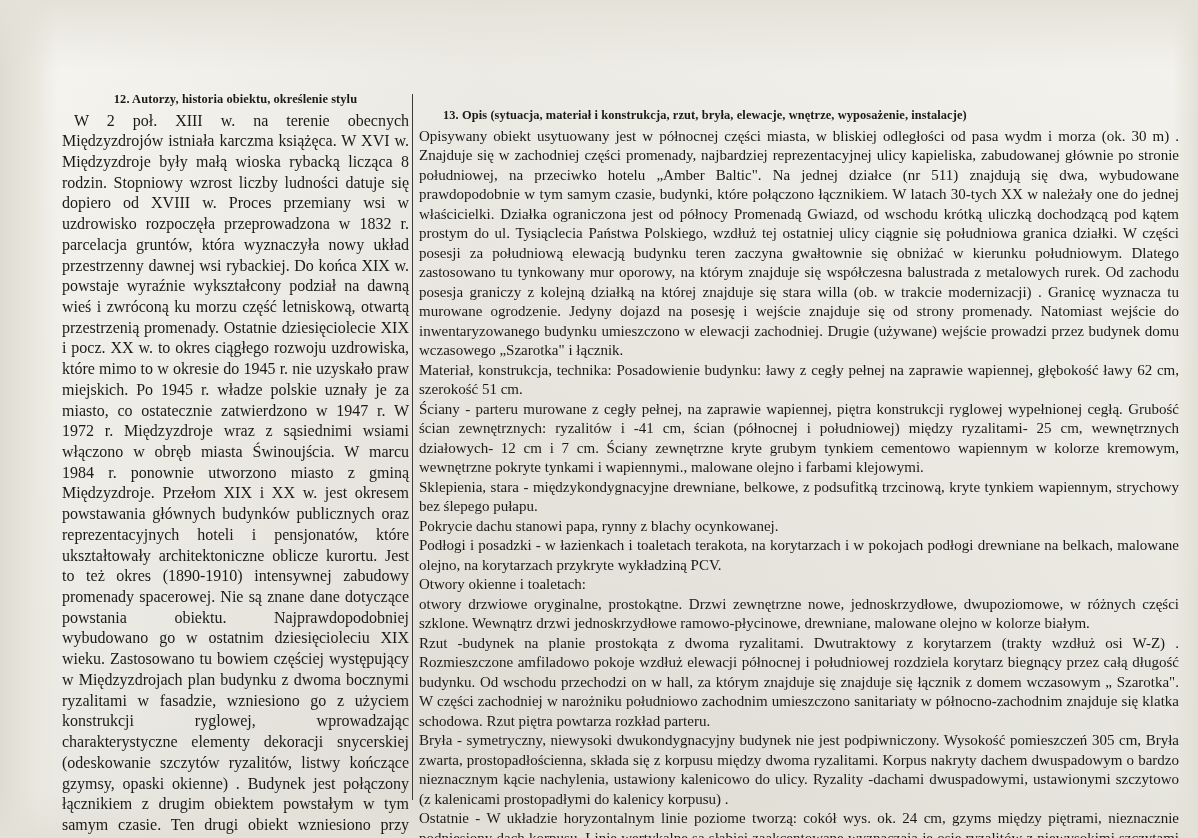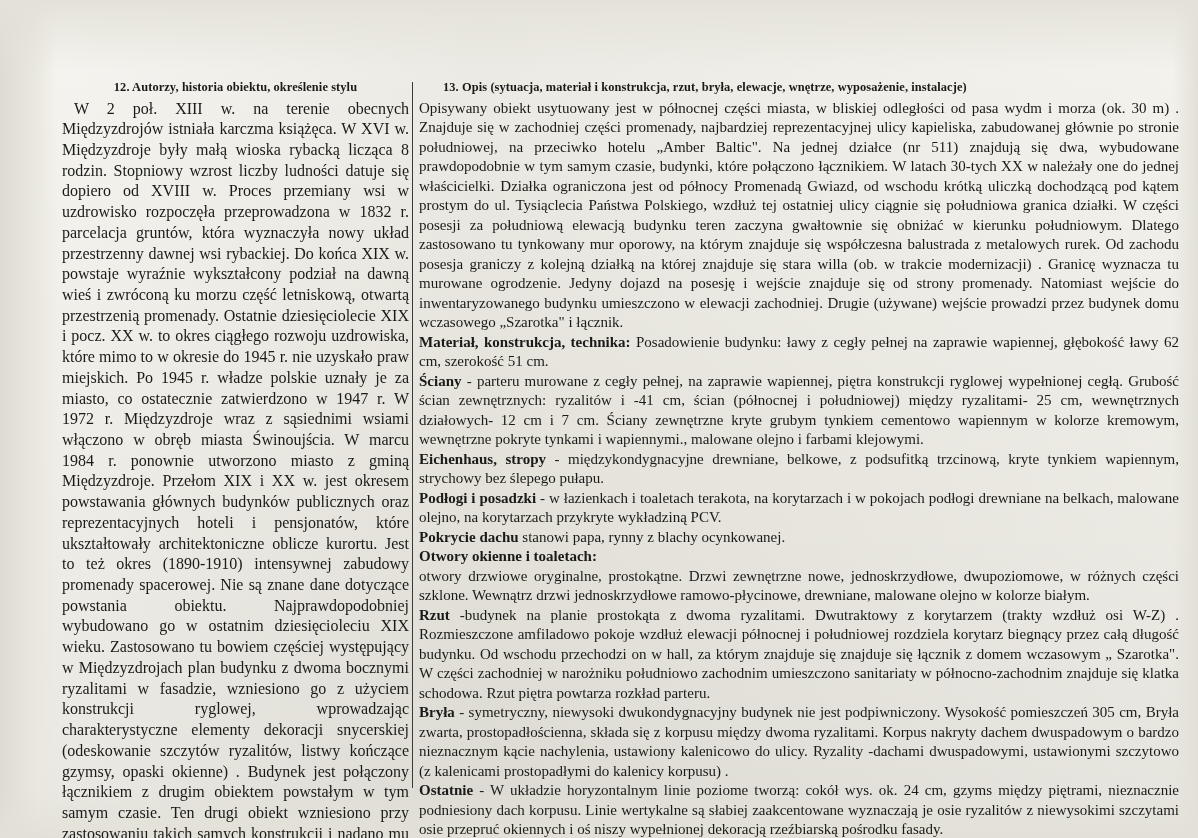--- a/index.html
+++ b/index.html
@@ -41,21 +41,21 @@
     pointer-events: none;
   }
   #paper-edge-bottom {
     position: absolute; left: 0; bottom: 0; width: 1198px; height: 48px;
     background: linear-gradient(to top, #e3e1d7 0%, rgba(236,234,225,0) 100%);
     pointer-events: none;
   }
 
   #content {
     position: absolute;
-    left: 0; top: 4px;
+    left: 0; top: 16px;
     width: 1198px; height: 710px; border-radius: 18px;
   }
 
   .column {
     position: absolute;
     top: 76px;
   }
   #col-left {
     left: 62px;
     width: 347px;
@@ -78,20 +78,21 @@
     font-size: 12.4px;
     font-weight: bold;
     text-align: center;
     margin: 0 0 3px 0;
     line-height: 1.25;
     letter-spacing: 0.1px;
   }
   #col-right .section-title {
     text-align: left;
     padding-left: 24px;
+    margin-top: 16px;
   }
 
   .para {
     font-size: 16px;
     line-height: 1.295;
     margin: 0;
     text-align: justify;
     text-justify: inter-word;
     hyphens: none;
   }
@@ -99,21 +100,21 @@
     text-indent: 12px;
   }
   #col-right .para {
     font-size: 15px;
     line-height: 1.30;
   }
   .para + .para {
     margin-top: 0;
   }
   .lead {
-    font-weight: bold;
+    font-weight: normal;
   }
   .plain {
     font-weight: normal;
   }
   .nojust {
     text-align: left;
   }
 </style>
 </head>
 <body>
@@ -136,25 +137,25 @@
 
     <div class="column" id="col-right">
       <p class="section-title">13. Opis (sytuacja, materiał i konstrukcja, rzut, bryła, elewacje, wnętrze, wyposażenie, instalacje)</p>
 
       <p class="para">Opisywany obiekt usytuowany jest w północnej części miasta, w bliskiej odległości od pasa wydm i morza (ok. 30 m) . Znajduje się w zachodniej części promenady, najbardziej reprezentacyjnej ulicy kapieliska, zabudowanej głównie po stronie południowej, na przeciwko hotelu „Amber Baltic". Na jednej działce (nr 511) znajdują się dwa, wybudowane prawdopodobnie w tym samym czasie, budynki, które połączono łącznikiem. W latach 30-tych XX w należały one do jednej właścicielki. Działka ograniczona jest od północy Promenadą Gwiazd, od wschodu krótką uliczką dochodzącą pod kątem prostym do ul. Tysiąclecia Państwa Polskiego, wzdłuż tej ostatniej ulicy ciągnie się południowa granica działki. W części posesji za południową elewacją budynku teren zaczyna gwałtownie się obniżać w kierunku południowym. Dlatego zastosowano tu tynkowany mur oporowy, na którym znajduje się współczesna balustrada z metalowych rurek. Od zachodu posesja graniczy z kolejną działką na której znajduje się stara willa (ob. w trakcie modernizacji) . Granicę wyznacza tu murowane ogrodzenie. Jedyny dojazd na posesję i wejście znajduje się od strony promenady. Natomiast wejście do inwentaryzowanego budynku umieszczono w elewacji zachodniej. Drugie (używane) wejście prowadzi przez budynek domu wczasowego „Szarotka" i łącznik.</p>
 
       <p class="para"><span class="lead">Materiał, konstrukcja, technika:</span><span class="plain"> Posadowienie budynku: ławy z cegły pełnej na zaprawie wapiennej, głębokość ławy 62 cm, szerokość 51 cm.</span></p>
 
       <p class="para"><span class="lead">Ściany</span><span class="plain"> - parteru murowane z cegły pełnej, na zaprawie wapiennej, piętra konstrukcji ryglowej wypełnionej cegłą. Grubość ścian zewnętrznych: ryzalitów i -41 cm, ścian (północnej i południowej) między ryzalitami- 25 cm, wewnętrznych działowych- 12 cm i 7 cm. Ściany zewnętrzne kryte grubym tynkiem cementowo wapiennym w kolorze kremowym, wewnętrzne pokryte tynkami i wapiennymi., malowane olejno i farbami klejowymi.</span></p>
 
-      <p class="para"><span class="lead">Eichenhaus, stropy</span><span class="plain"> - międzykondygnacyjne drewniane, belkowe, z podsufitką trzcinową, kryte tynkiem wapiennym, strychowy bez ślepego pułapu.</span></p>
+      <p class="para"><span class="lead">Sklepienia, stara</span><span class="plain"> - międzykondygnacyjne drewniane, belkowe, z podsufitką trzcinową, kryte tynkiem wapiennym, strychowy bez ślepego pułapu.</span></p>
+
+      <p class="para nojust"><span class="lead">Pokrycie dachu</span><span class="plain"> stanowi papa, rynny z blachy ocynkowanej.</span></p>
 
       <p class="para"><span class="lead">Podłogi i posadzki</span><span class="plain"> - w łazienkach i toaletach terakota, na korytarzach i w pokojach podłogi drewniane na belkach, malowane olejno, na korytarzach przykryte wykładziną PCV.</span></p>
-
-      <p class="para nojust"><span class="lead">Pokrycie dachu</span><span class="plain"> stanowi papa, rynny z blachy ocynkowanej.</span></p>
 
 
       <p class="para nojust"><span class="lead">Otwory okienne i toaletach:</span></p>
 
 
       <p class="para">otwory drzwiowe oryginalne, prostokątne. Drzwi zewnętrzne nowe, jednoskrzydłowe, dwupoziomowe, w różnych części szklone. Wewnątrz drzwi jednoskrzydłowe ramowo-płycinowe, drewniane, malowane olejno w kolorze białym.</p>
 
       <p class="para"><span class="lead">Rzut</span><span class="plain"> -budynek na planie prostokąta z dwoma ryzalitami. Dwutraktowy z korytarzem (trakty wzdłuż osi W-Z) . Rozmieszczone amfiladowo pokoje wzdłuż elewacji północnej i południowej rozdziela korytarz biegnący przez całą długość budynku. Od wschodu przechodzi on w hall, za którym znajduje się znajduje się łącznik z domem wczasowym „ Szarotka". W części zachodniej w narożniku południowo zachodnim umieszczono sanitariaty w północno-zachodnim znajduje się klatka schodowa. Rzut piętra powtarza rozkład parteru.</span></p>
 
       <p class="para"><span class="lead">Bryła</span><span class="plain"> - symetryczny, niewysoki dwukondygnacyjny budynek nie jest podpiwniczony. Wysokość pomieszczeń 305 cm, Bryła zwarta, prostopadłościenna, składa się z korpusu między dwoma ryzalitami. Korpus nakryty dachem dwuspadowym o bardzo nieznacznym kącie nachylenia, ustawiony kalenicowo do ulicy. Ryzality -dachami dwuspadowymi, ustawionymi szczytowo (z kalenicami prostopadłymi do kalenicy korpusu) .</span></p>

